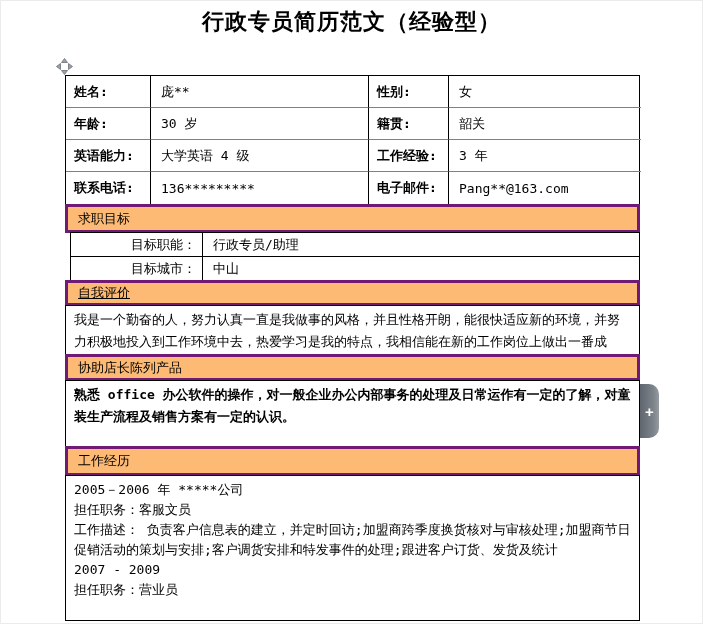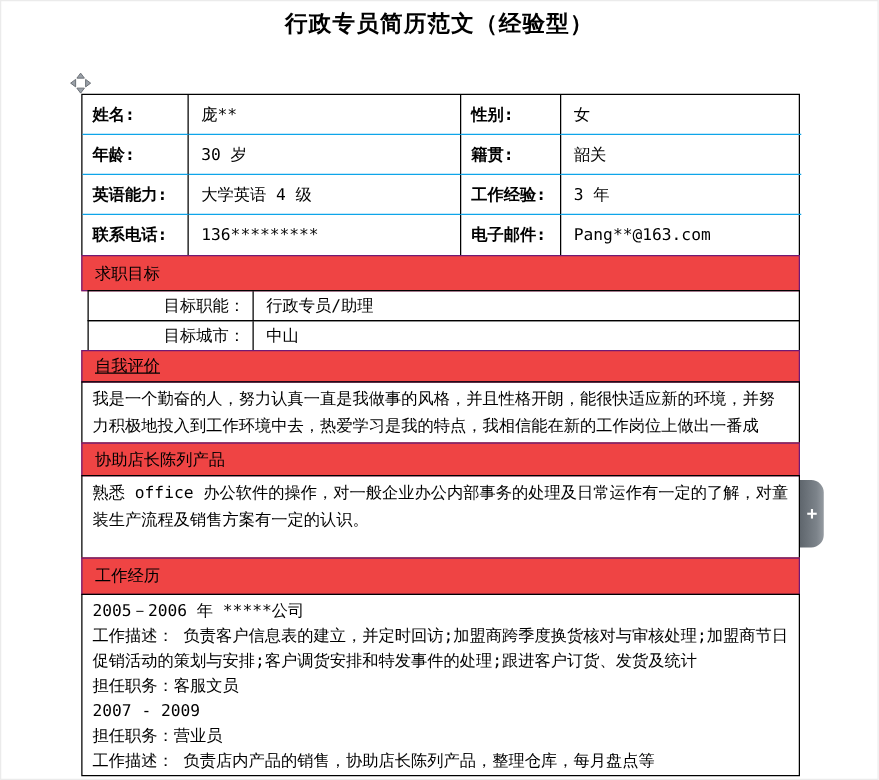--- a/index.html
+++ b/index.html
@@ -5,21 +5,21 @@
   html,body{margin:0;padding:0;}
   body{
     width:703px;height:624px;position:relative;background:#ffffff;overflow:hidden;
     font-family:"Liberation Sans",sans-serif;color:#000;
   }
   .page-frame{position:absolute;inset:0;border:1px solid #ebebeb;pointer-events:none;}
 
   .doc-title{
     position:absolute;top:7px;left:0;width:100%;text-align:center;
     font-family:"Liberation Serif","DejaVu Serif",serif;
-    font-weight:bold;font-size:18px;letter-spacing:1px;
+    font-weight:bold;font-size:22px;letter-spacing:1px;
   }
 
   
   .resume-table{position:absolute;left:65px;top:75px;width:575px;font-size:13px;}
   .resume-table *{box-sizing:border-box;}
 
   .mono-text{font-family:"DejaVu Sans Mono","Liberation Sans",sans-serif;}
 
   .info-grid{
     display:grid;grid-template-columns:85px 218px 80px 192px;
@@ -28,21 +28,21 @@
   .info-grid > div{
     display:flex;align-items:center;padding:0 6px 0 8px;
     border-right:1px solid #000;border-bottom:1px solid #0ea5e9;overflow:hidden;white-space:nowrap;
   }
   .info-grid > div.col4{border-right:none;}
   .info-grid > div.row4{border-bottom:none;}
   .cell-label{font-weight:bold;}
   .cell-value{padding-left:10px !important;}
 
   .sec-header{
-    background:#ef4444;border:1px solid #701a75;margin-top:-1px;width:575px;
+    background:#fdba74;border:3px solid #701a75;margin-top:-1px;width:575px;
     display:flex;align-items:center;padding:0 10px;
   }
   .sec-h1{height:29px;}
   .sec-h2{height:26px;text-decoration:underline;}
   .sec-h3{height:27px;}
   .sec-h4{height:30px;}
 
   .goal-row{
     margin-left:5px;margin-top:-1px;width:570px;height:25px;
     border:1px solid #000;display:grid;grid-template-columns:107px 1fr;padding-left:25px;
@@ -51,21 +51,21 @@
     border-right:1px solid #000;display:flex;align-items:center;justify-content:flex-end;
     padding-right:6px;white-space:nowrap;
   }
   .goal-value{display:flex;align-items:center;padding-left:10px;white-space:nowrap;}
 
   .sec-content{
     border:1px solid #000;margin-top:-1px;width:575px;
     padding:3px 8px;line-height:22px;overflow:hidden;
   }
   .content-selfeval{height:50px;}
-  .content-ability{height:67px;}
+  .content-ability{height:67px;font-weight:bold;}
   .content-history{height:146px;padding-top:4px;line-height:20px;}
   .content-history p{margin:0;padding:0;line-height:20px;}
 
   
   .move-handle{position:absolute;left:56px;top:58px;width:17px;height:17px;cursor:move;}
 
   
   .plus-tab{
     position:absolute;left:640px;top:384px;width:19px;height:54px;
     background:linear-gradient(90deg,#5f666d 0%,#7c838a 70%,#959ba1 100%);
@@ -129,24 +129,23 @@
 
   <div class="sec-header sec-h2">自我评价</div>
   <div class="sec-content content-selfeval">我是一个勤奋的人，努力认真一直是我做事的风格，并且性格开朗，能很快适应新的环境，并努力积极地投入到工作环境中去，热爱学习是我的特点，我相信能在新的工作岗位上做出一番成绩。</div>
 
   <div class="sec-header sec-h3">协助店长陈列产品</div>
   <div class="sec-content content-ability">熟悉 office 办公软件的操作，对一般企业办公内部事务的处理及日常运作有一定的了解，对童装生产流程及销售方案有一定的认识。</div>
 
   <div class="sec-header sec-h4">工作经历</div>
   <div class="sec-content content-history">
     <p>2005－2006 年 *****公司</p>
+    <p>担任职务：客服文员</p>
     <p>工作描述： 负责客户信息表的建立，并定时回访;加盟商跨季度换货核对与审核处理;加盟商节日促销活动的策划与安排;客户调货安排和特发事件的处理;跟进客户订货、发货及统计</p>
-    <p>担任职务：客服文员</p>
     <p>2007 - 2009</p>
     <p>担任职务：营业员</p>
-    <p>工作描述： 负责店内产品的销售，协助店长陈列产品，整理仓库，每月盘点等</p>
   </div>
 
 </div>
 
 <div class="plus-tab">
   <span>+</span>
 </div>
 
 </body></html>

